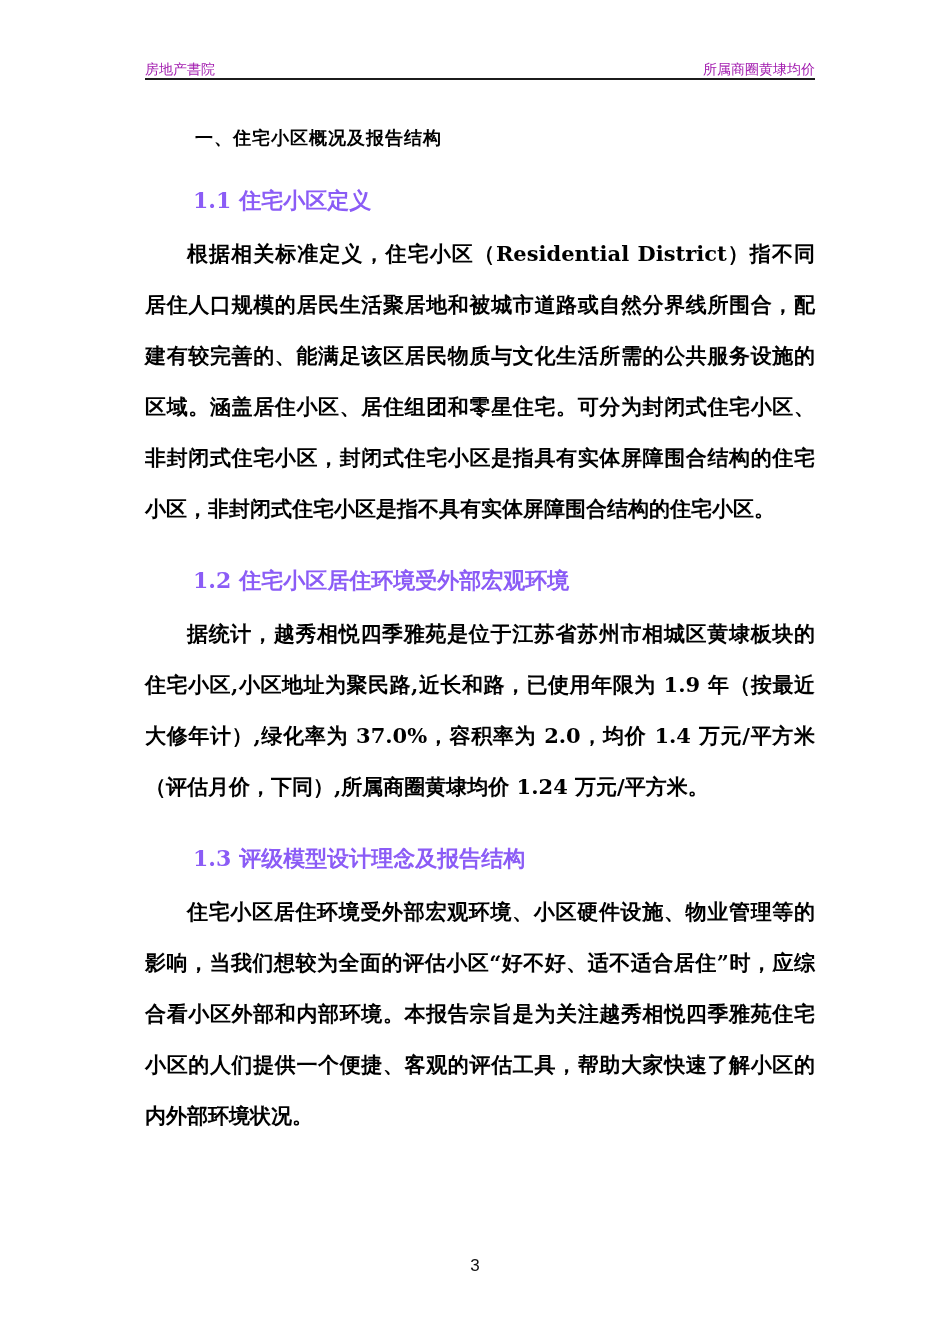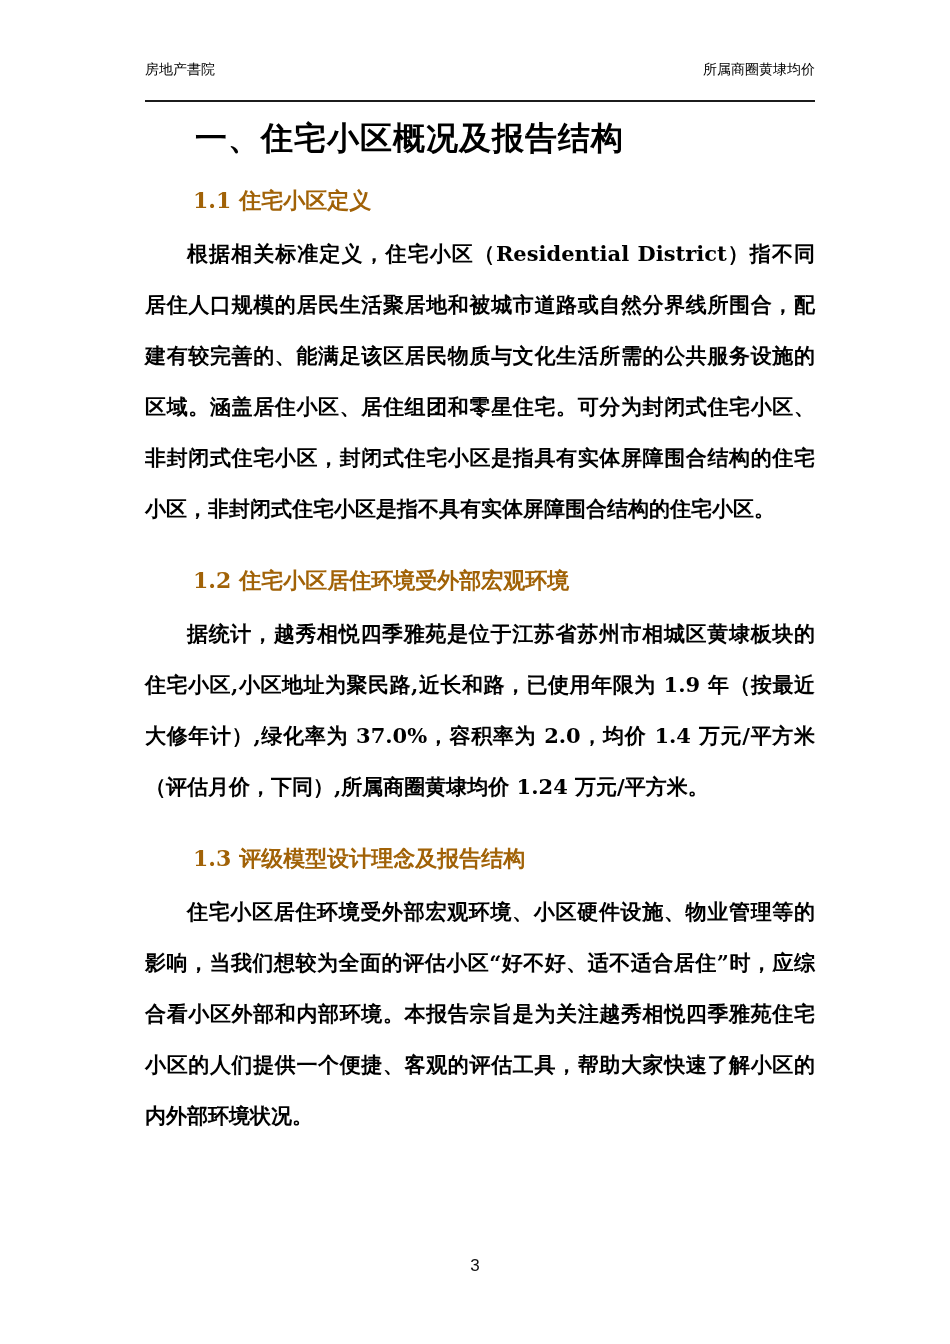--- a/index.html
+++ b/index.html
@@ -20,50 +20,50 @@
   }
   
   .page-header {
     position: absolute;
     top: 60px;
     left: 145px;
     width: 670px;
     display: flex;
     justify-content: space-between;
     align-items: flex-end;
-    padding-bottom: 22px;
+    padding-bottom: 0;
     border-bottom: 2px solid #1c1c1c;
     font-family: "Liberation Sans", sans-serif;
     font-size: 14px;
     line-height: 18px;
-    color: #000000;
+    color: #a21caf;
   }
   
   .content {
     position: absolute;
     top: 118px;
     left: 145px;
     width: 670px;
   }
   .doc-title {
     margin: 4px 0 0 50px;
     font-family: "Liberation Sans", sans-serif;
     font-weight: bold;
-    font-size: 32px;
+    font-size: 18px;
     line-height: 32px;
     letter-spacing: 1px;
     color: #000000;
   }
   .section-heading {
     margin: 32px 0 0 48px;
     font-family: "Liberation Sans", sans-serif;
     font-weight: bold;
     font-size: 22px;
     line-height: 28px;
-    color: #a16207;
+    color: #8b5cf6;
   }
   .section-heading .sec-no {
     font-family: "DejaVu Serif", serif;
     font-weight: bold;
     margin-right: 8px;
   }
   .para {
     margin: 13px 0 0 0;
     font-size: 21px;
     line-height: 51px;

